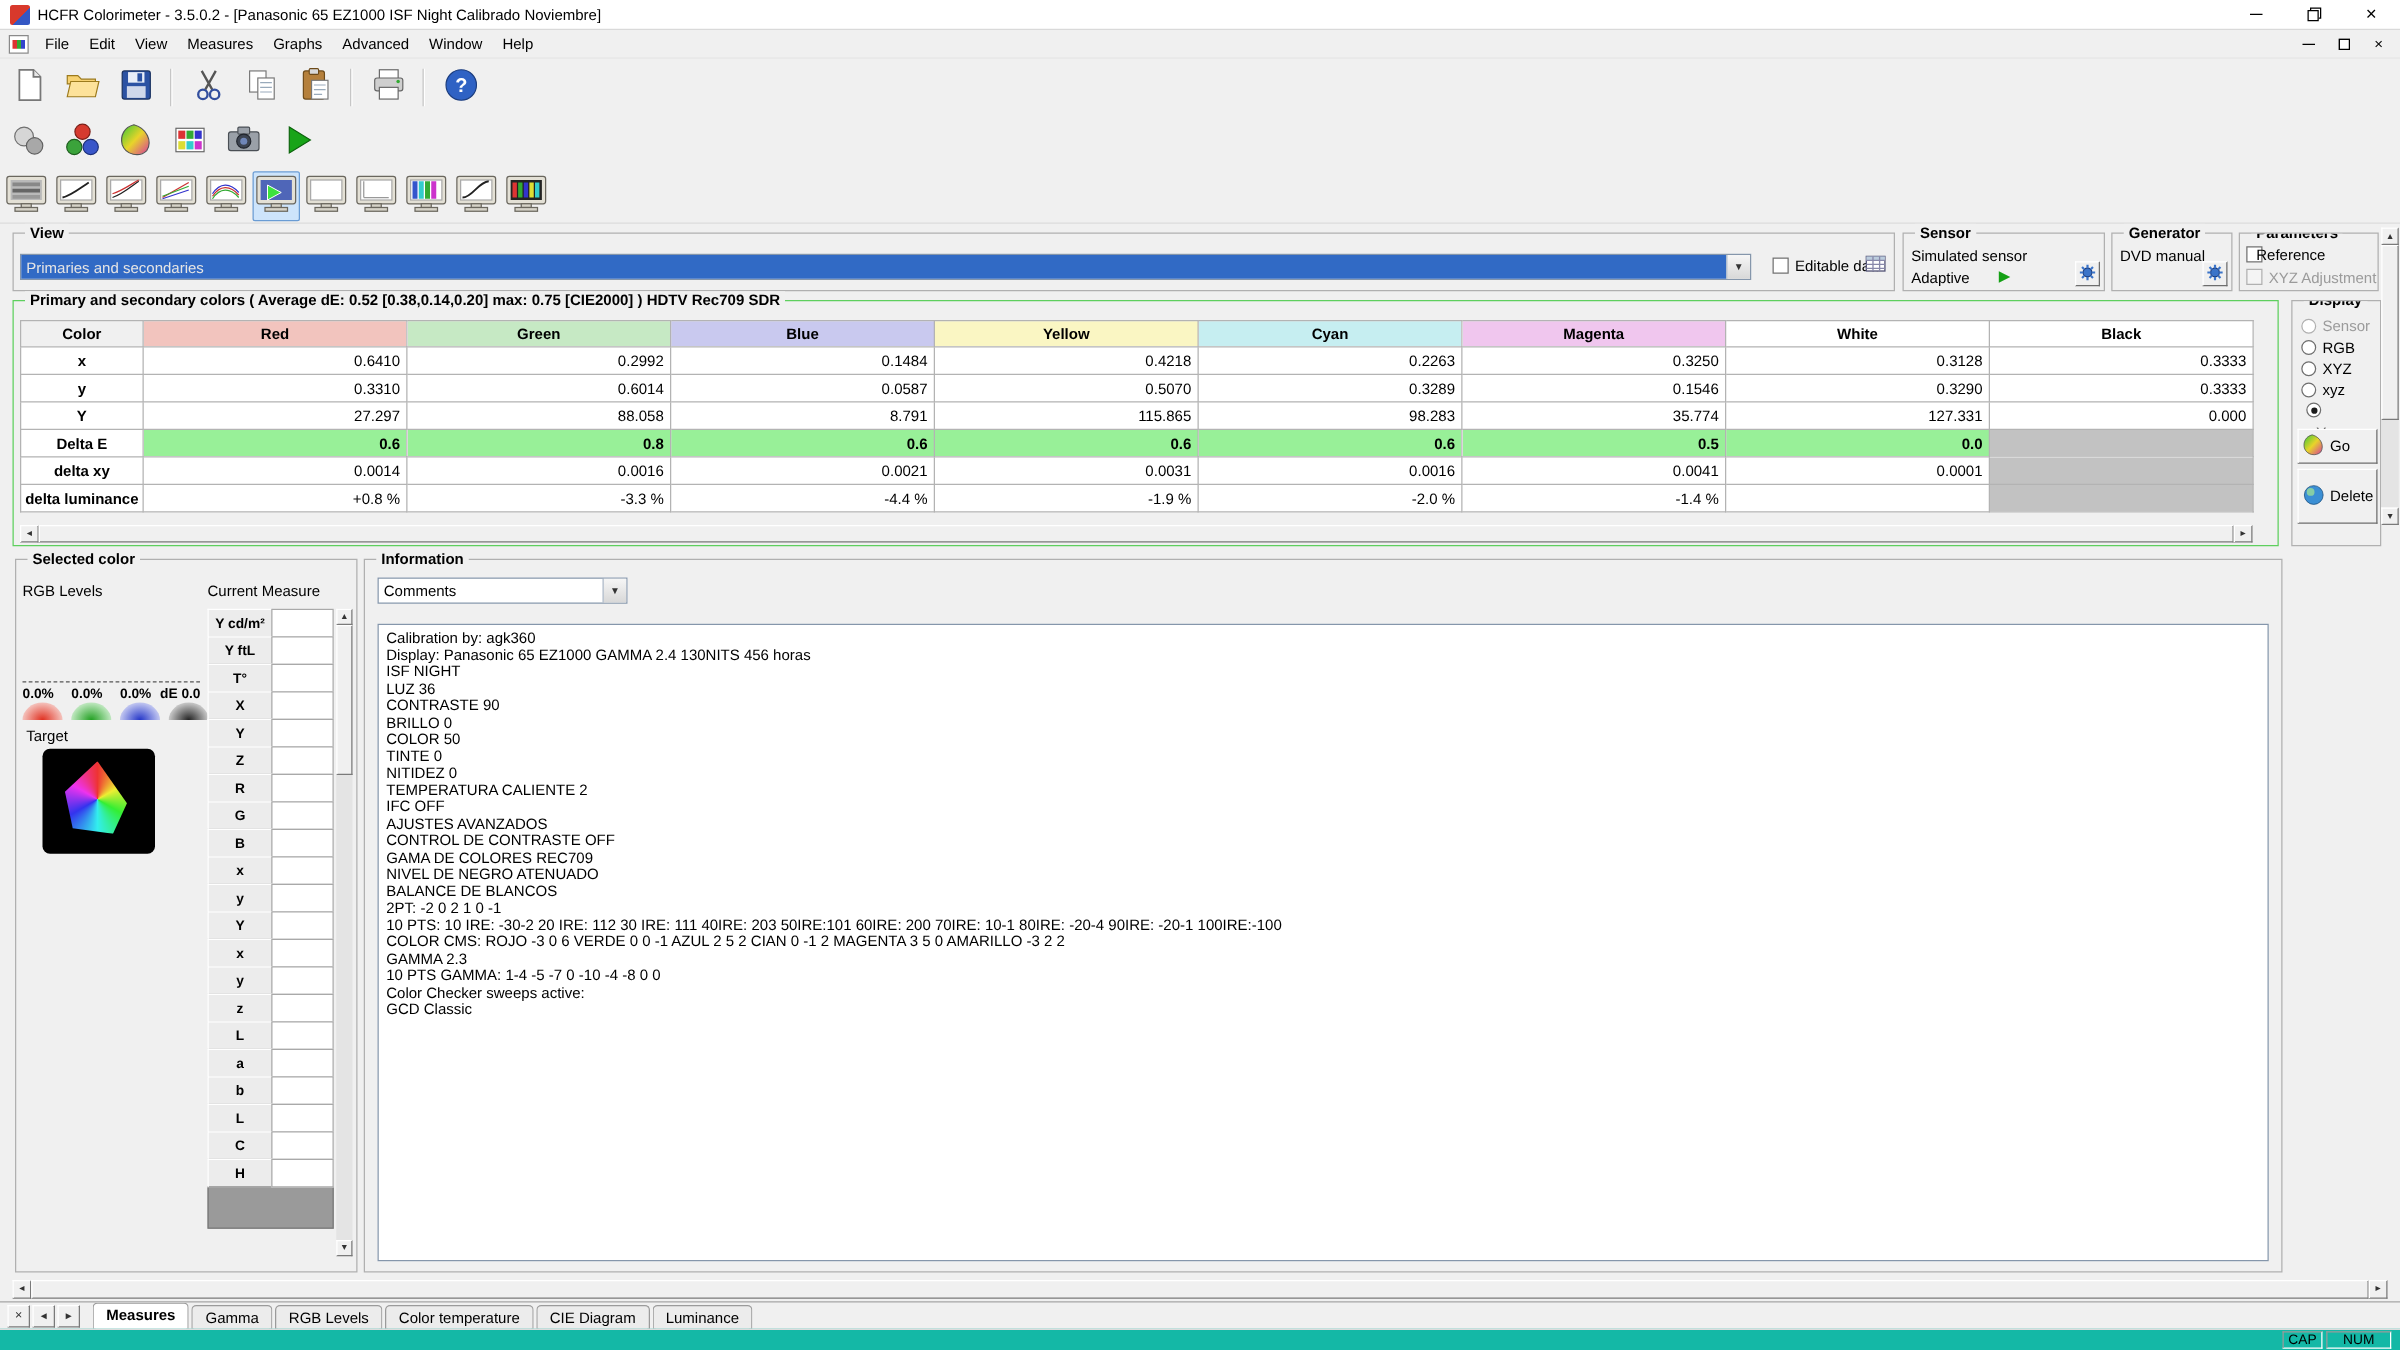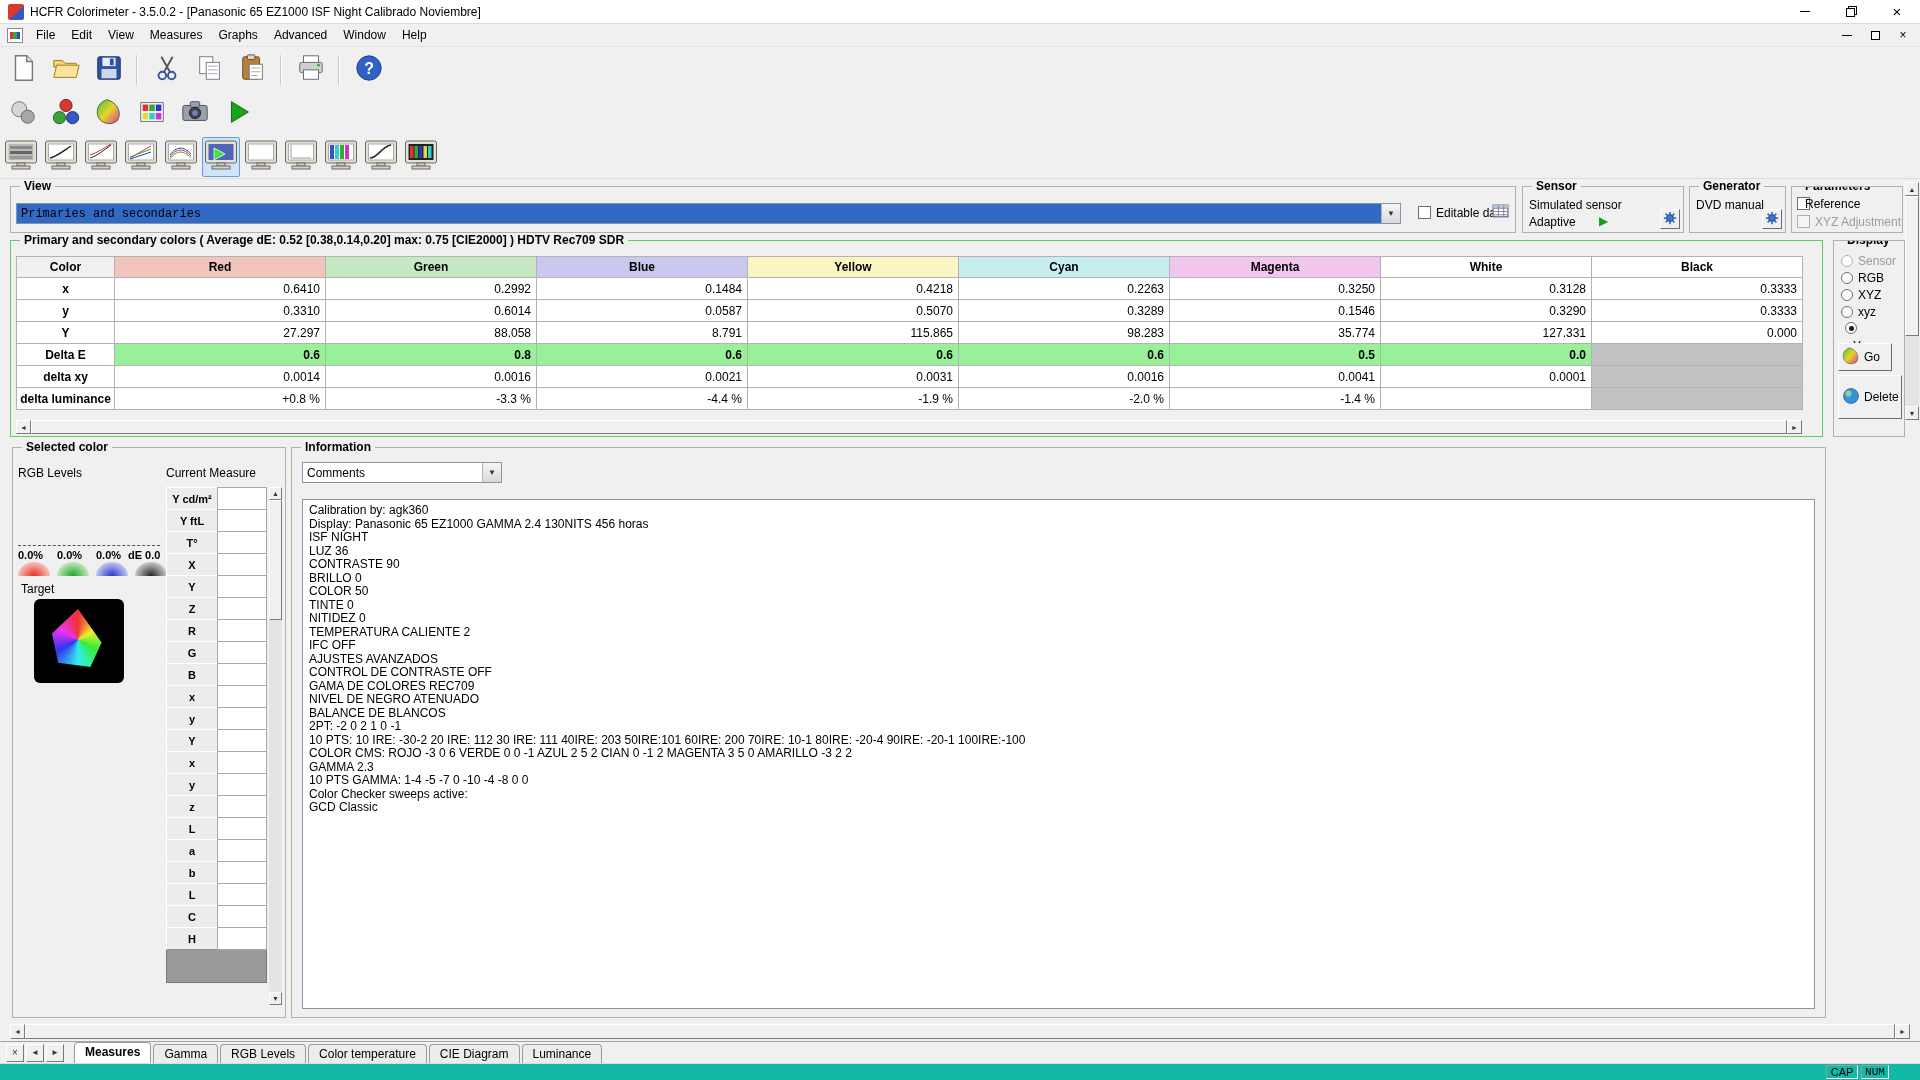--- a/index.html
+++ b/index.html
@@ -46,21 +46,21 @@
 
   
   .gbox { position:absolute; border:1px solid #b0b0b0; }
   .gbox-title { position:absolute; top:-8px; left:9px; background:#f0f0f0; padding:0 4px;
                 font-weight:bold; white-space:nowrap; }
   .gbox.greenframe { border:1px solid #5ecf5e; }
 
   
   .combo { position:absolute; height:21px; background:#fff; border:1px solid #8596ab; display:flex; }
   .combo-sel { flex:1; display:flex; align-items:center; padding:0 4px; overflow:hidden; white-space:nowrap; }
-  .combo-sel.focused { background:#316ac5; color:#000000;font-family:Liberation Mono, monospace; }
+  .combo-sel.focused { background:#316ac5; color:#e5e5e5; }
   .combo-btn { width:19px; border-left:1px solid #aab6c5; background:linear-gradient(#f6f6f6,#d8d8d8);
                display:flex; align-items:center; justify-content:center; font-size:8px; color:#333; flex:none; }
   .cb { width:13px; height:13px; background:#fff; border:1px solid #6f6f6f; display:inline-block; flex:none; }
   .cb.disabled { border-color:#b0b0b0; background:#f4f4f4; }
   .radio { width:12px; height:12px; border:1px solid #6f6f6f; border-radius:50%; background:#fff;
            display:inline-flex; align-items:center; justify-content:center; flex:none; }
   .radio.checked::after { content:""; width:5px; height:5px; border-radius:50%; background:#1c1c1c; }
   .radio.disabled { border-color:#b0b0b0; }
   .dis-text { color:#9b9b9b; }
   .btn3d { border:1px solid; border-color:#fff #6d6d6d #6d6d6d #fff; background:#f0f0f0;
@@ -567,21 +567,21 @@
       <span>XYZ</span>
     </div>
     <div class="opt-row" style="left:7px;top:64px;">
       <span class="radio"></span>
       <span>xyz</span>
     </div>
     <div class="opt-row" style="left:7px;top:81px;flex-direction:column;">
       <span class="radio checked"></span>
       <span>xyY</span>
     </div>
-    <div class="btn3d abs" style="left:4px;top:102px;width:54px;height:28px;gap:3px;padding-left:2px;">
+    <div class="btn3d abs" style="left:4px;top:102px;width:64px;height:28px;gap:3px;padding-left:2px;">
       <span><svg width="20" height="20" viewBox="0 0 32 32">
             <path d="M14 3 C25 6 30 17 25 25 C19 31 7 29 4 20 C2 12 6 5 14 3 Z" fill="url(#gcie)" stroke="#555"></path>
           </svg></span>
       <span>Go</span>
     </div>
     <div class="btn3d abs" style="left:4px;top:134px;width:64px;height:44px;gap:3px;padding-left:2px;">
       <span><svg width="20" height="20" viewBox="0 0 32 32">
             <circle cx="16" cy="16" r="12" fill="#3b8fd4" stroke="#1c4f7e"></circle>
             <circle cx="12" cy="12" r="5" fill="#8fd4a0" opacity="0.9"></circle>
           </svg></span>
@@ -757,16 +757,16 @@
     <div class="tab">RGB Levels</div>
     <div class="tab">Color temperature</div>
     <div class="tab">CIE Diagram</div>
     <div class="tab">Luminance</div>
 
   </div>
 
   <div class="statusbar">
 
     <div class="status-pane" style="left:1826px;width:32px;">CAP</div>
-    <div class="status-pane" style="left:1861px;width:28px;font-family:Liberation Mono, monospace;">NUM</div>
+    <div class="status-pane" style="left:1861px;width:52px;">NUM</div>
   </div>
 
 </div>
 
 </body></html>

